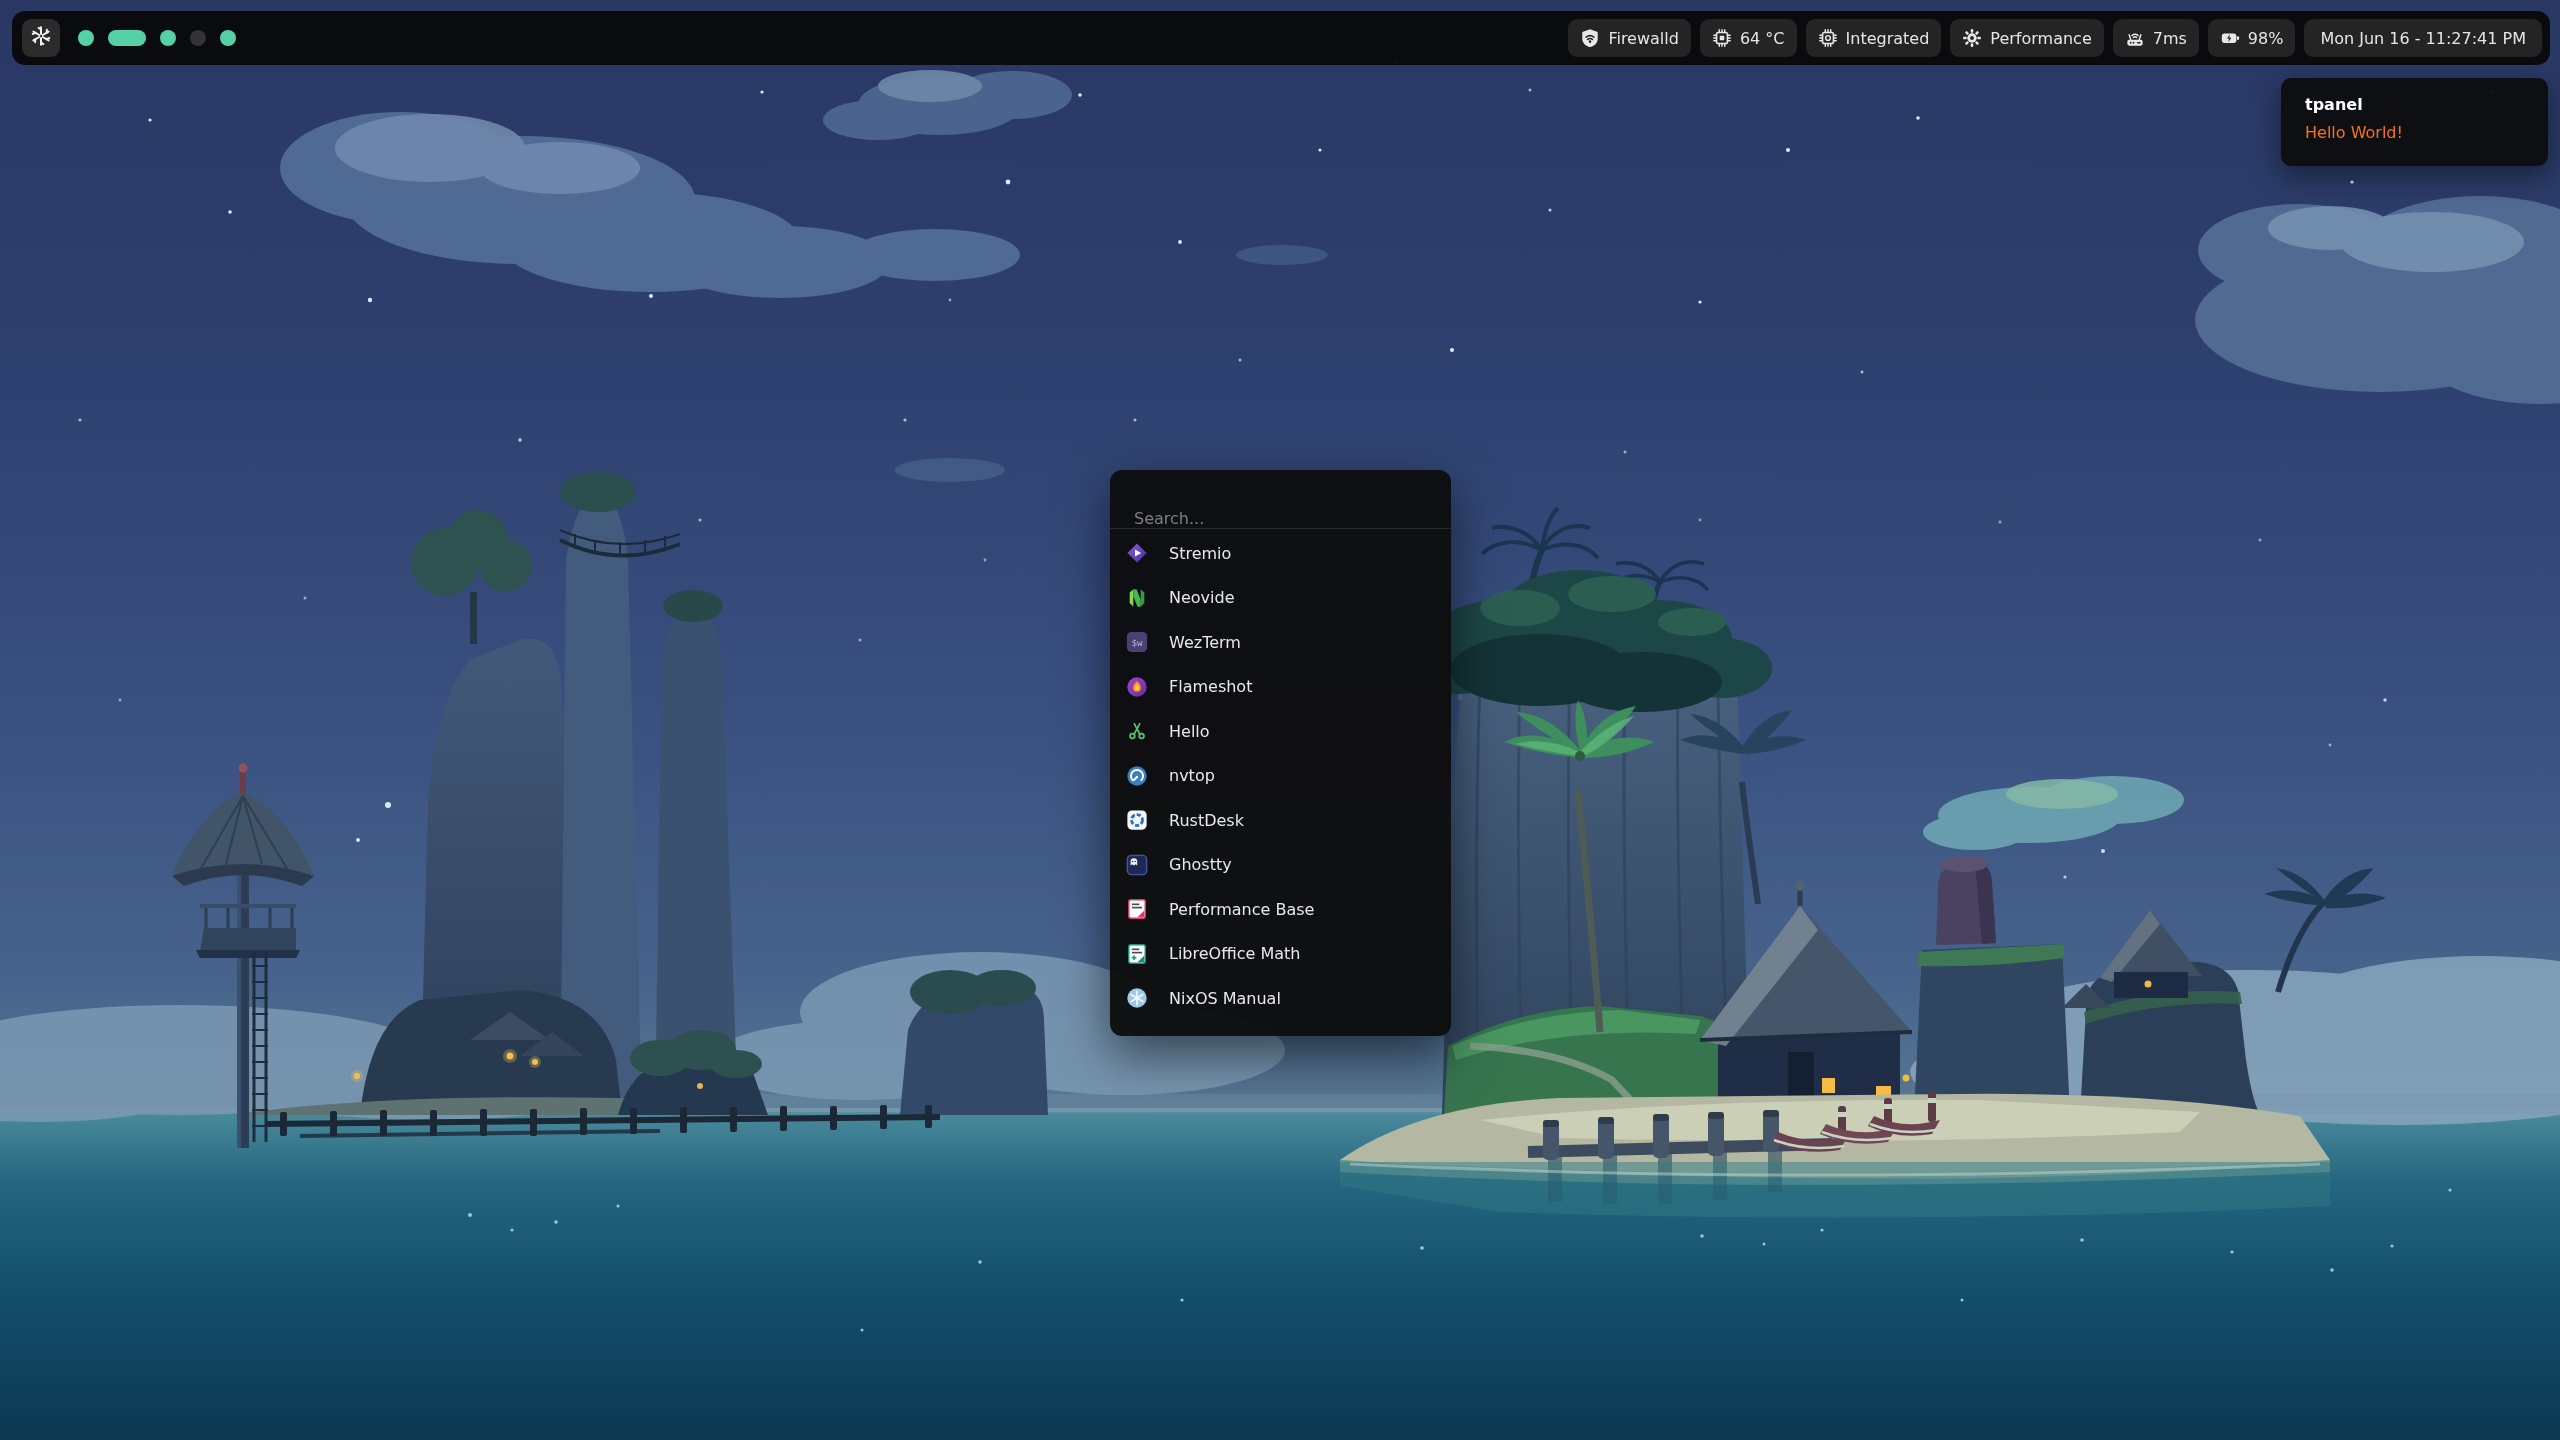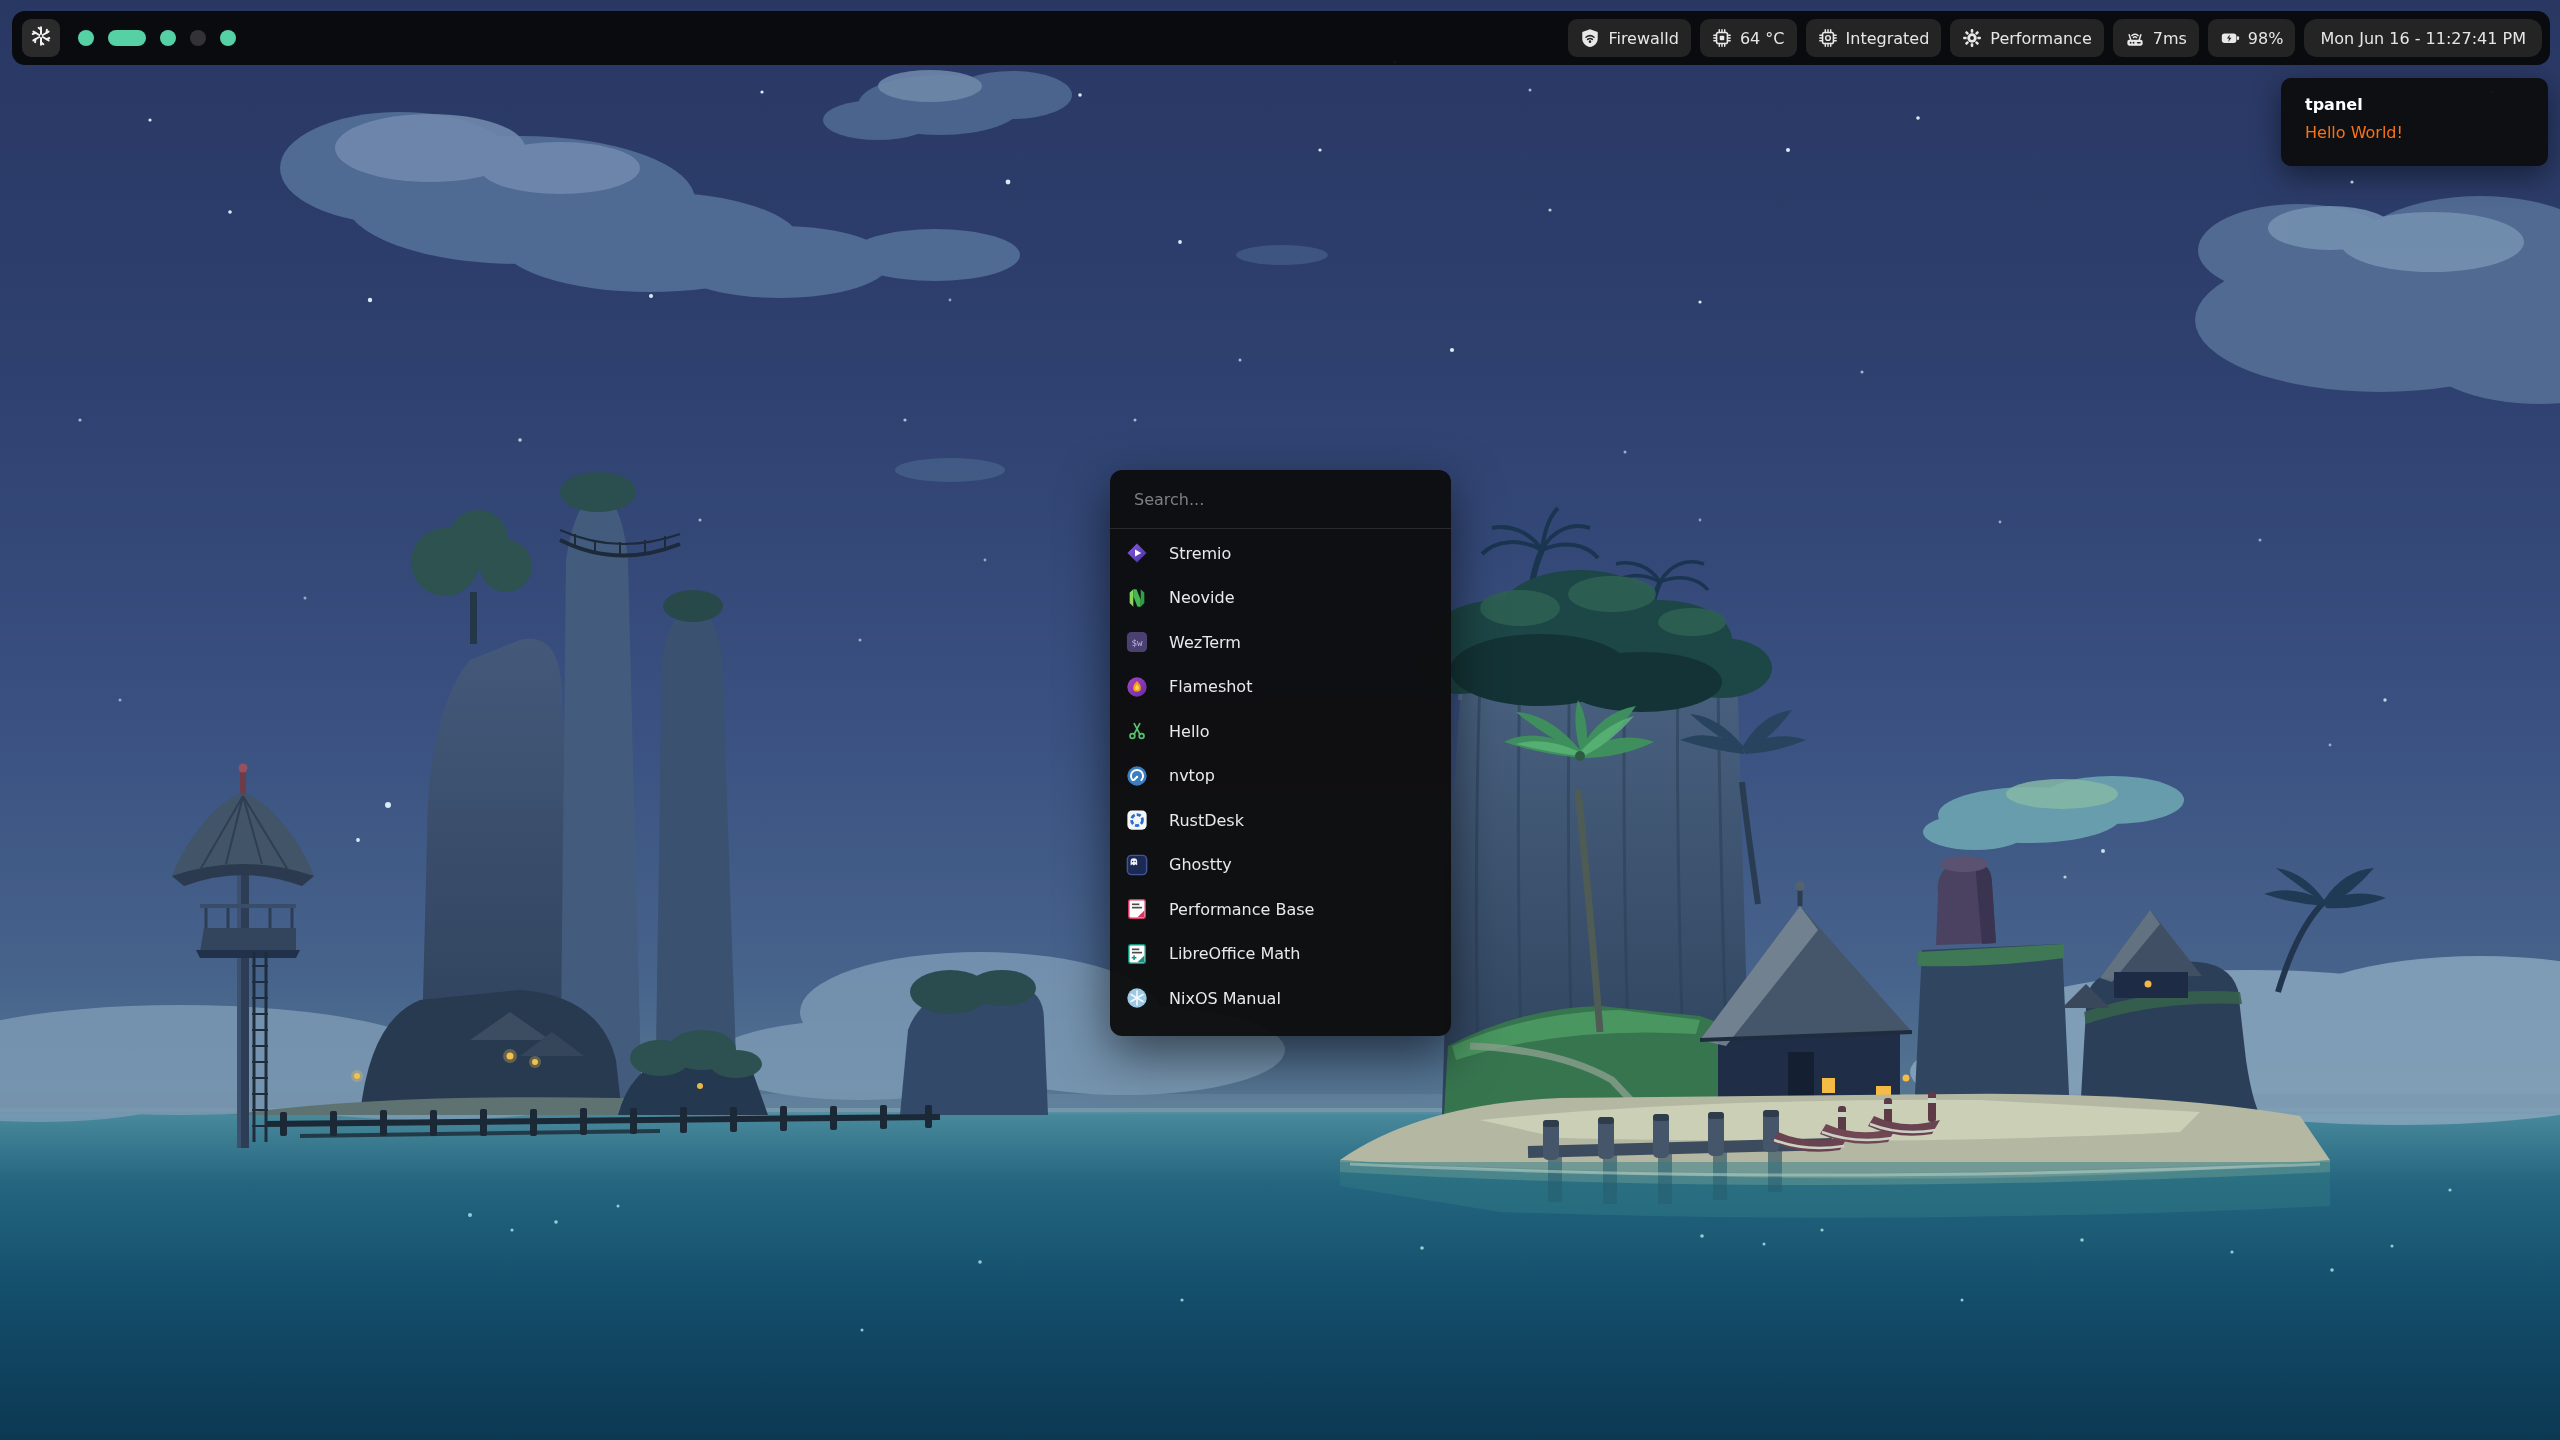--- a/index.html
+++ b/index.html
@@ -30,21 +30,21 @@
   .notif { position:absolute; right:12px; top:78px; width:267px; height:88px;
            background:rgba(14,14,16,0.96); border-radius:10px; z-index:19;
            padding:17px 24px; box-shadow:0 10px 30px rgba(0,0,0,0.45); }
   .notif-title { color:#ffffff; font-size:16px; font-weight:bold; margin-bottom:9px; }
   .notif-body  { color:#f97316; font-size:16px; }
 
   
   .launcher { position:absolute; left:1110px; top:470px; width:341px; height:566px;
               background:rgba(13,13,14,0.97); border-radius:12px; z-index:18;
               overflow:hidden; box-shadow:0 18px 50px rgba(0,0,0,0.55); }
-  .search-wrap { height:59px; display:flex; align-items:center; padding:0 24px;
+  .search-wrap { height:59px; display:flex; align-items:flex-end; padding:0 24px;
                  border-bottom:1px solid #2a2a2c; }
   .search-input { width:100%; background:transparent; border:none; outline:none;
                   color:#dddddd; font-size:16px; font-family:inherit; }
   .search-input::placeholder { color:#7f7f82; }
   .app-list { padding-top:2px; }
   .app-row { height:44.5px; display:flex; align-items:center; gap:21px;
              padding:0 16px; cursor:pointer; }
   .app-ic { width:22px; height:22px; flex:0 0 22px; }
   .app-ic svg { display:block; }
   .app-label { color:#e9e9eb; font-size:16px; }
@@ -651,21 +651,21 @@
       <div class="module">
         <span>
           <svg width="20" height="20" viewBox="0 0 22 22">
             <rect x="2" y="6" width="16" height="10.5" rx="3" fill="#e8e8e8"></rect>
             <rect x="18.6" y="9.2" width="2.4" height="4" rx="1.1" fill="#e8e8e8"></rect>
             <polygon points="10.8,7.2 7.6,11.6 9.9,11.6 9.2,15.3 12.6,10.8 10.3,10.8" fill="#242425"></polygon>
           </svg>
         </span>
         <span>98%</span>
       </div>
-      <div class="module" style="padding:0 16px;border-radius:13px;">
+      <div class="module" style="padding:0 16px;">
         <span>Mon Jun 16 - 11:27:41 PM</span>
       </div>
     </div>
   </div>
 
   <div class="notif">
     <div class="notif-title">tpanel</div>
     <div class="notif-body">Hello World!</div>
   </div>
 

